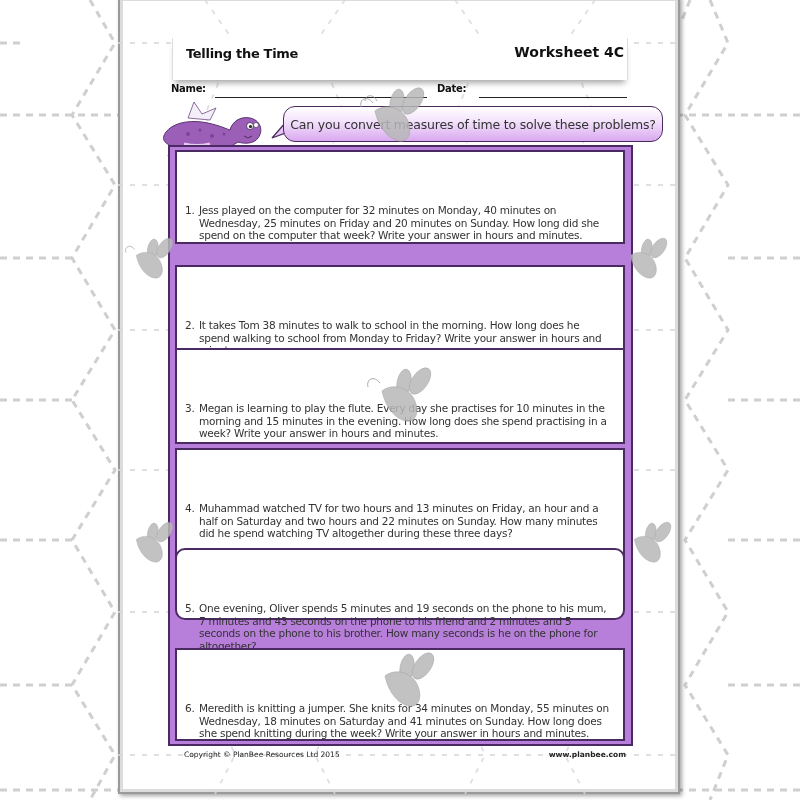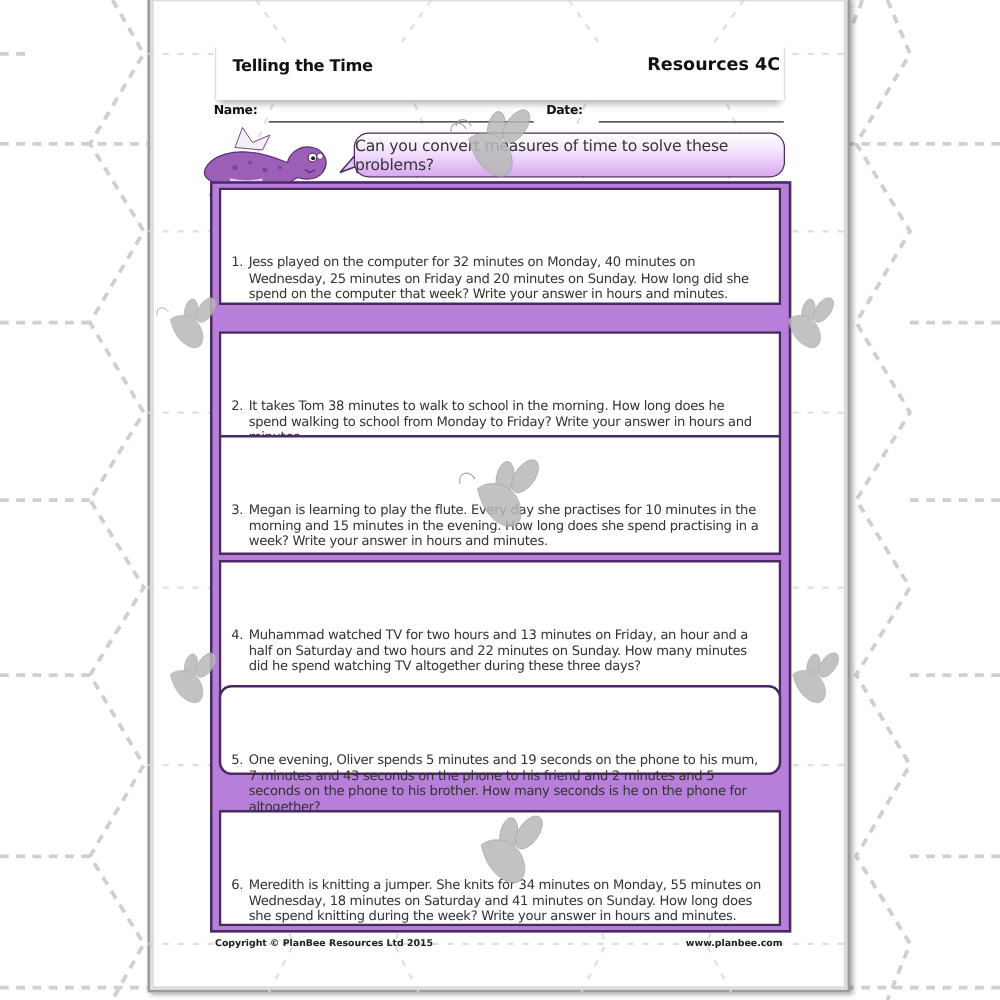--- a/index.html
+++ b/index.html
@@ -32,21 +32,21 @@
   .header-worksheet {
     position:absolute; right:176px; top:44px;
     font-family:"DejaVu Sans", sans-serif; font-weight:bold; font-size:14px; color:#111;
   }
   .field-label {
     position:absolute; font-weight:bold; font-size:10px; color:#111;
     font-family:"DejaVu Sans", sans-serif; letter-spacing:-0.3px;
   }
   .field-line { position:absolute; height:0; border-bottom:1.5px solid #222; }
   .bubble {
-    position:absolute; left:283px; top:106px; width:345px; height:36px;
+    position:absolute; left:283px; top:106px; width:380px; height:36px;
     border:1.5px solid #4a2a5a; border-radius:12px;
     background:linear-gradient(#ffffff 0%, #f2e0fb 45%, #d9a8f0 100%);
     box-sizing:border-box;
     display:flex; align-items:center; justify-content:center;
   }
   .bubble-text { font-size:12.5px; color:#333; font-family:"DejaVu Sans", sans-serif; letter-spacing:-0.2px; }
   .bubble-tail { position:absolute; left:270px; top:120px; width:20px; height:20px; }
   .dragon { position:absolute; left:158px; top:100px; width:115px; height:60px; }
   .frame {
     position:absolute; left:168px; top:145px; width:465px; height:601px;
@@ -57,21 +57,21 @@
     background:#ffffff; border:2px solid #4b2a63; box-sizing:border-box;
   }
   .qtext {
     position:absolute; left:8px; top:6px; right:10px;
     font-size:10.5px; line-height:12.5px; color:#333;
     font-family:"DejaVu Sans", sans-serif; letter-spacing:-0.25px;
     padding-left:14px; text-indent:-14px;margin-top:46px;
   }
   .qnum { display:inline-block; width:14px; text-indent:0; }
   .footer-left {
-    position:absolute; left:172px; top:750px; font-size:7.5px; font-weight:bold; color:#222;
+    position:absolute; left:184px; top:750px; font-size:7.5px; font-weight:normal; color:#222;
     font-family:"DejaVu Sans", sans-serif;
   }
   .footer-right {
     position:absolute; right:174px; top:750px; font-size:7.5px; font-weight:bold; color:#222;
     font-family:"DejaVu Sans", sans-serif;
   }
   .watermark { position:absolute; opacity:0.85; pointer-events:none; }
 </style>
 </head>
 <body>
@@ -109,21 +109,21 @@
     <line x1="118" y1="755" x2="680" y2="755"></line>
     <polyline points="205,0 235,43 205,115 235,185 205,258 235,330 205,400 235,470 205,540 235,612 205,685 235,755 215,794"></polyline>
     <polyline points="345,0 315,43 345,115 315,185 345,258 315,330 345,400 315,470 345,540 315,612 345,685 315,755 335,794"></polyline>
     <polyline points="455,0 485,43 455,115 485,185 455,258 485,330 455,400 485,470 455,540 485,612 455,685 485,755 465,794"></polyline>
     <polyline points="595,0 565,43 595,115 565,185 595,258 565,330 595,400 565,470 595,540 565,612 595,685 565,755 585,794"></polyline>
   </g>
 </svg>
 
 <div class="header-banner"></div>
 <div class="header-title">Telling the Time</div>
-<div class="header-worksheet">Resources 4C</div>
+<div class="header-worksheet">Worksheet 4C</div>
 
 <div class="field-label" style="left:171px; top:83px;">Name:</div>
 <div class="field-line" style="left:215px; top:97px; width:212px;"></div>
 <div class="field-label" style="left:437px; top:83px;">Date:</div>
 <div class="field-line" style="left:479px; top:97px; width:148px;"></div>
 
 <svg class="dragon" viewBox="0 0 115 60">
   <path d="M30,18 L36,2 L44,14 L58,8 L52,20 Z" fill="#f4eef8" stroke="#6d4a80" stroke-width="0.8"></path>
   <path d="M8,32 C14,24 28,20 44,22 C58,24 66,28 72,30 C74,22 82,16 92,18 C102,20 106,30 100,38 C96,44 86,44 80,42 C74,46 66,50 60,52 L58,60 L48,60 L46,54 C38,56 30,54 24,52 L18,58 L10,56 L14,46 C8,44 2,40 8,32 Z" fill="#9b5fb8" stroke="#5b3270" stroke-width="1"></path>
   <path d="M26,44 C34,46 44,46 52,44" fill="none" stroke="#e6cdef" stroke-width="3"></path>

